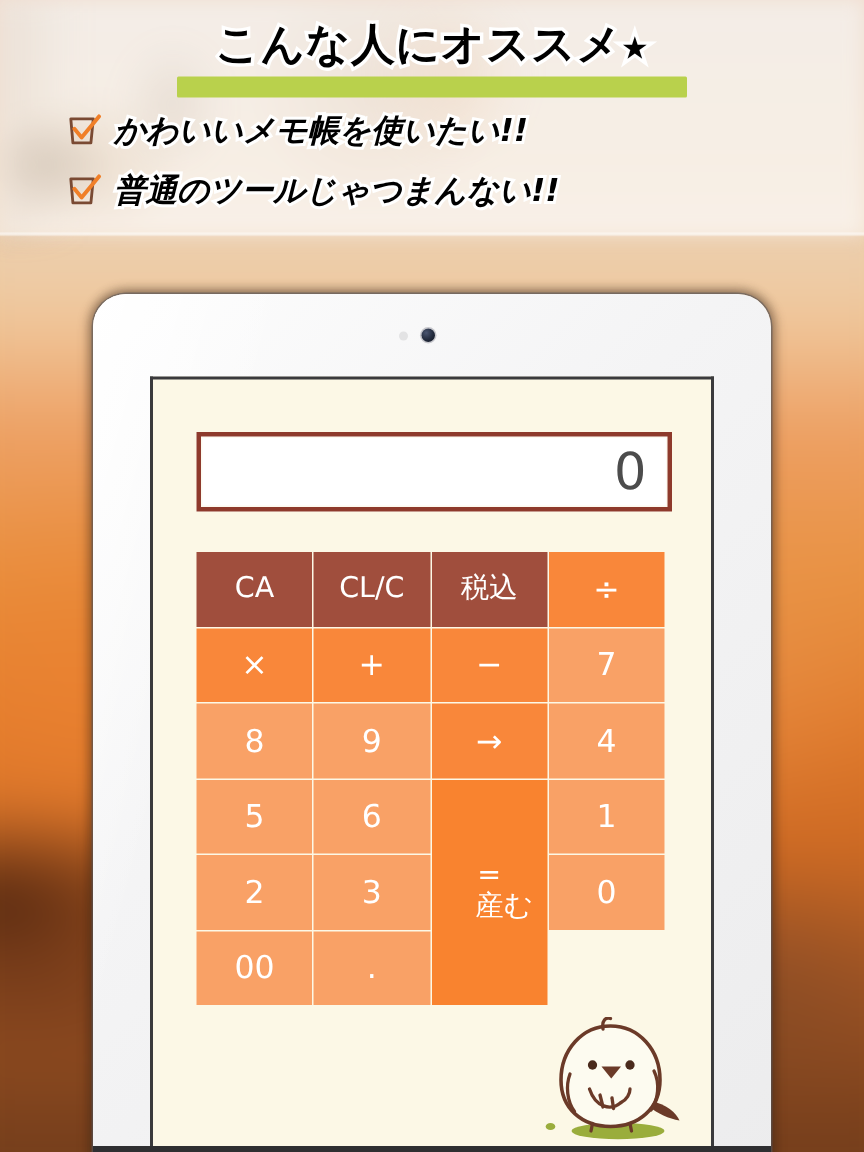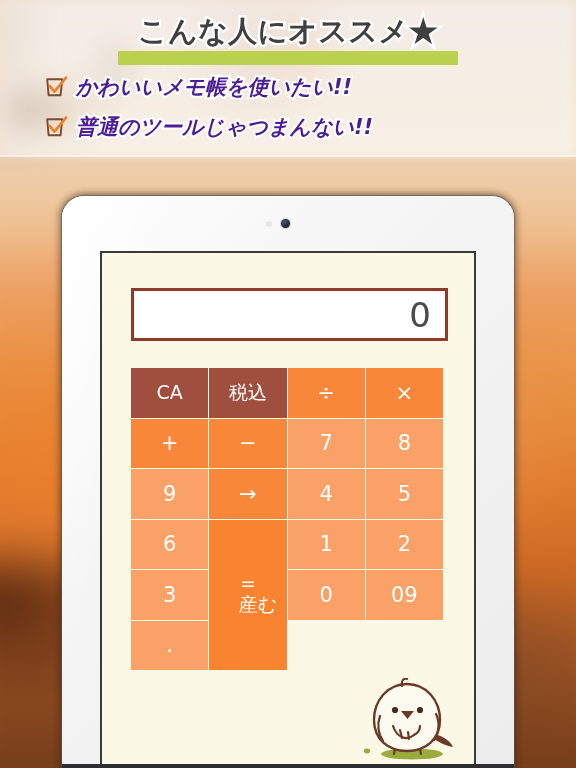--- a/index.html
+++ b/index.html
@@ -81,25 +81,25 @@
     z-index: 5;
   }
   .promo-title-wrap {
     position: absolute;
     left: 0; top: 13px; width: 576px;
     text-align: center;
   }
   .promo-title {
     position: relative;
     display: inline-block;
-    font-family: Liberation Serif, serif;
+    font-family: Liberation Mono, monospace;
     font-size: 29px;
     font-weight: bold;
     letter-spacing: .5px;
-    color: #404040;
+    color: #000000;
     padding: 0 6px 4px 6px;
     line-height: 1.28;
     -webkit-text-stroke: 4.5px #ffffff;
     paint-order: stroke fill;
   }
   .promo-hl {
     position: absolute;
     left: 50%;
     transform: translateX(-50%);
     top: 38px;
@@ -126,21 +126,21 @@
     width: 24px; height: 22px;
     flex: 0 0 auto;
   }
   .promo-check svg { display: block; }
 
   .promo-text {
     font-family: "DejaVu Sans", sans-serif;
     font-size: 21px;
     font-weight: bold;
     font-style: italic;
-    color: #4c1d95;
+    color: #000000;
     -webkit-text-stroke: 4px #ffffff;
     paint-order: stroke fill;
     letter-spacing: 0px;
     white-space: nowrap;
   }
 
   
   #tablet {
     position: absolute;
     left: 62px;
@@ -316,20 +316,23 @@
     <div id="calc-display">
       <span id="calc-value">0</span>
     </div>
 
     <div id="keypad">
 
       <div class="key fn">
           <span>CA</span>
         </div>
       <div class="key fn">
+          <span>CL/C</span>
+        </div>
+      <div class="key fn">
           <span class="jp">税込</span>
         </div>
 
       <div class="key op">
           <span>÷</span>
         </div>
       <div class="key op">
           <span>×</span>
         </div>
       <div class="key op">
@@ -373,21 +376,21 @@
           <span>2</span>
         </div>
       <div class="key num">
           <span>3</span>
         </div>
 
       <div class="key num">
           <span>0</span>
         </div>
       <div class="key num">
-          <span>09</span>
+          <span>00</span>
         </div>
       <div class="key num">
           <span>.</span>
         </div>
 
     </div>
 
     <div id="mascot">
       <svg width="116" height="84" viewBox="0 0 116 84">
 

